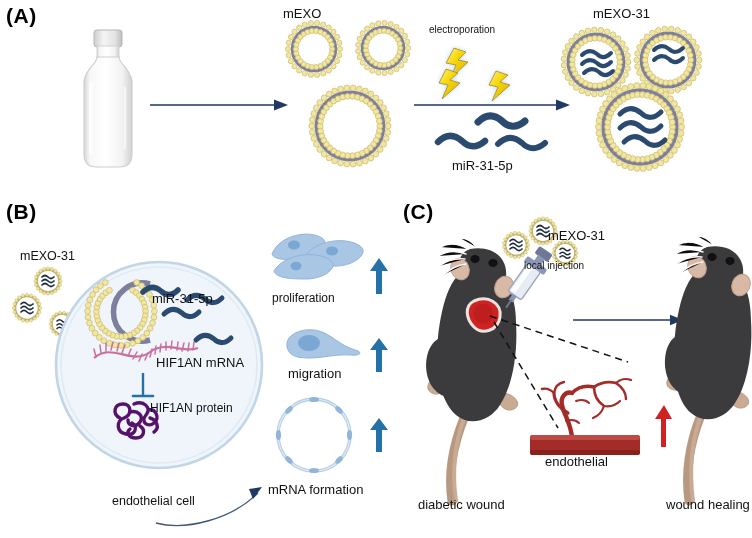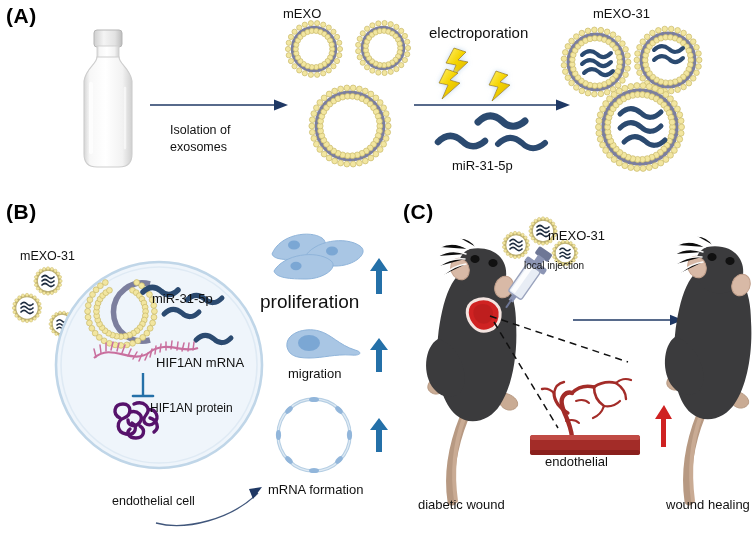--- a/index.html
+++ b/index.html
@@ -66,24 +66,20 @@
       <path d="M21,58 L21,126" stroke="#ffffff" stroke-width="4" opacity="0.85" stroke-linecap="round"></path>
       <path d="M55,62 L55,122" stroke="#ffffff" stroke-width="2.4" opacity="0.6" stroke-linecap="round"></path>
     </svg>
   </div>
 
   <div class="abs" style="left:150px;top:98px;">
     <svg width="140" height="14" viewBox="0 0 140 14">
       <line x1="0" y1="7" x2="124" y2="7" stroke="#1f3864" stroke-width="1.5"></line>
       <polygon points="124,1.5 138,7 124,12.5" fill="#1f3864"></polygon>
     </svg>
-  </div>
-  <div class="abs lbl" style="left:170px;top:122px;line-height:1.35;">
-    <div>Isolation of</div>
-    <div>exosomes</div>
   </div>
 
   <div class="abs lbl" style="left:283px;top:6px;font-size:13px;">mEXO</div>
 
   <div class="abs" style="left:288px;top:22px;">
     <svg width="130" height="150" viewBox="0 0 130 150">
       <defs>
         <g id="beadRingDefA"></g>
       </defs>
 
@@ -278,21 +274,21 @@
             <circle cx="95.60" cy="85.82" r="2.9" fill="#f2e6a0" stroke="#c9b96a" stroke-width="0.7"></circle>
             <circle cx="90.19" cy="94.32" r="2.9" fill="#f2e6a0" stroke="#c9b96a" stroke-width="0.7"></circle>
             <circle cx="98.13" cy="91.60" r="2.9" fill="#f2e6a0" stroke="#c9b96a" stroke-width="0.7"></circle>
             <circle cx="91.39" cy="99.10" r="2.9" fill="#f2e6a0" stroke="#c9b96a" stroke-width="0.7"></circle>
             <circle cx="99.68" cy="97.71" r="2.9" fill="#f2e6a0" stroke="#c9b96a" stroke-width="0.7"></circle>
           </g>
       </g>
     </svg>
   </div>
 
-  <div class="abs lbl" style="left:429px;top:24px;font-size:15px;">electroporation</div>
+  <div class="abs lbl" style="left:429px;top:24px;font-size:10px;">electroporation</div>
 
   <div class="abs" style="left:438px;top:46px;">
     <svg width="110" height="60" viewBox="0 0 110 60">
       <defs>
         <linearGradient id="boltGrad" x1="0" y1="0" x2="1" y2="1">
           <stop offset="0%" stop-color="#fff27a"></stop>
           <stop offset="45%" stop-color="#f5d400"></stop>
           <stop offset="100%" stop-color="#d6b000"></stop>
         </linearGradient>
         <filter id="glow" x="-60%" y="-60%" width="220%" height="220%">
@@ -828,21 +824,21 @@
         <path d="M34,30 C44,12 76,8 90,18 C100,25 84,38 66,38 C50,38 36,37 34,30 Z"></path>
         <path d="M4,43 C14,26 46,22 60,32 C70,39 54,51 36,51 C20,51 6,50 4,43 Z"></path>
       </g>
       <g fill="#7ba7d4">
         <ellipse cx="24" cy="17" rx="6" ry="4.6"></ellipse>
         <ellipse cx="62" cy="23" rx="6" ry="4.6"></ellipse>
         <ellipse cx="26" cy="38" rx="5.6" ry="4.2"></ellipse>
       </g>
     </svg>
   </div>
-  <div class="abs lbl" style="left:260px;top:291px;font-size:19px;">proliferation</div>
+  <div class="abs lbl" style="left:272px;top:291px;font-size:12px;">proliferation</div>
   <div class="abs" style="left:369px;top:258px;">
     <svg width="20" height="36" viewBox="0 0 20 36">
       <polygon points="10,0 19,13 13,13 13,36 7,36 7,13 1,13" fill="#2470a8"></polygon>
     </svg>
   </div>
 
   <div class="abs" style="left:283px;top:325px;">
     <svg width="82" height="38" viewBox="0 0 82 38">
       <path d="M4,22 C2,8 22,2 36,6 C48,9 56,20 72,25 C80,27 78,31 68,30 C52,29 40,33 26,33 C12,33 6,30 4,22 Z" fill="#a9c6e4" stroke="#8fb4da" stroke-width="1"></path>
       <ellipse cx="26" cy="18" rx="11" ry="8" fill="#7ba7d4"></ellipse>

